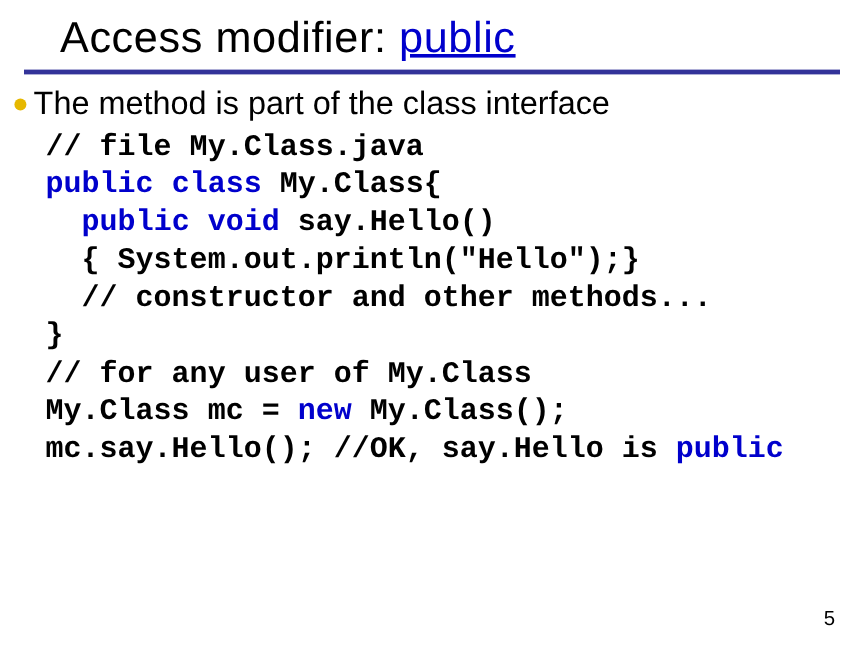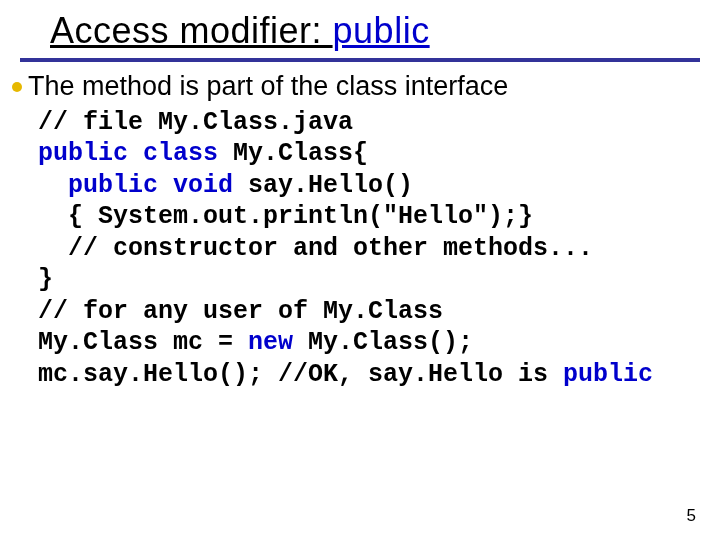--- a/index.html
+++ b/index.html
@@ -22,21 +22,20 @@
     font-size: 36px;
     font-weight: 400;
     padding: 10px 0 6px 50px;
     letter-spacing: 0.5px;
   }
   .title .keyword {
     color: #0000cc;
     text-decoration: underline;
   }
   .title .prefix {
-    text-decoration: underline;
     text-align: right;
   }
   .rule {
     margin: 0 20px 2px 20px;
     height: 4px;
     background: #333399;
   }
   .bullets {
     padding: 6px 12px 0 12px;
     font-size: 27px;

